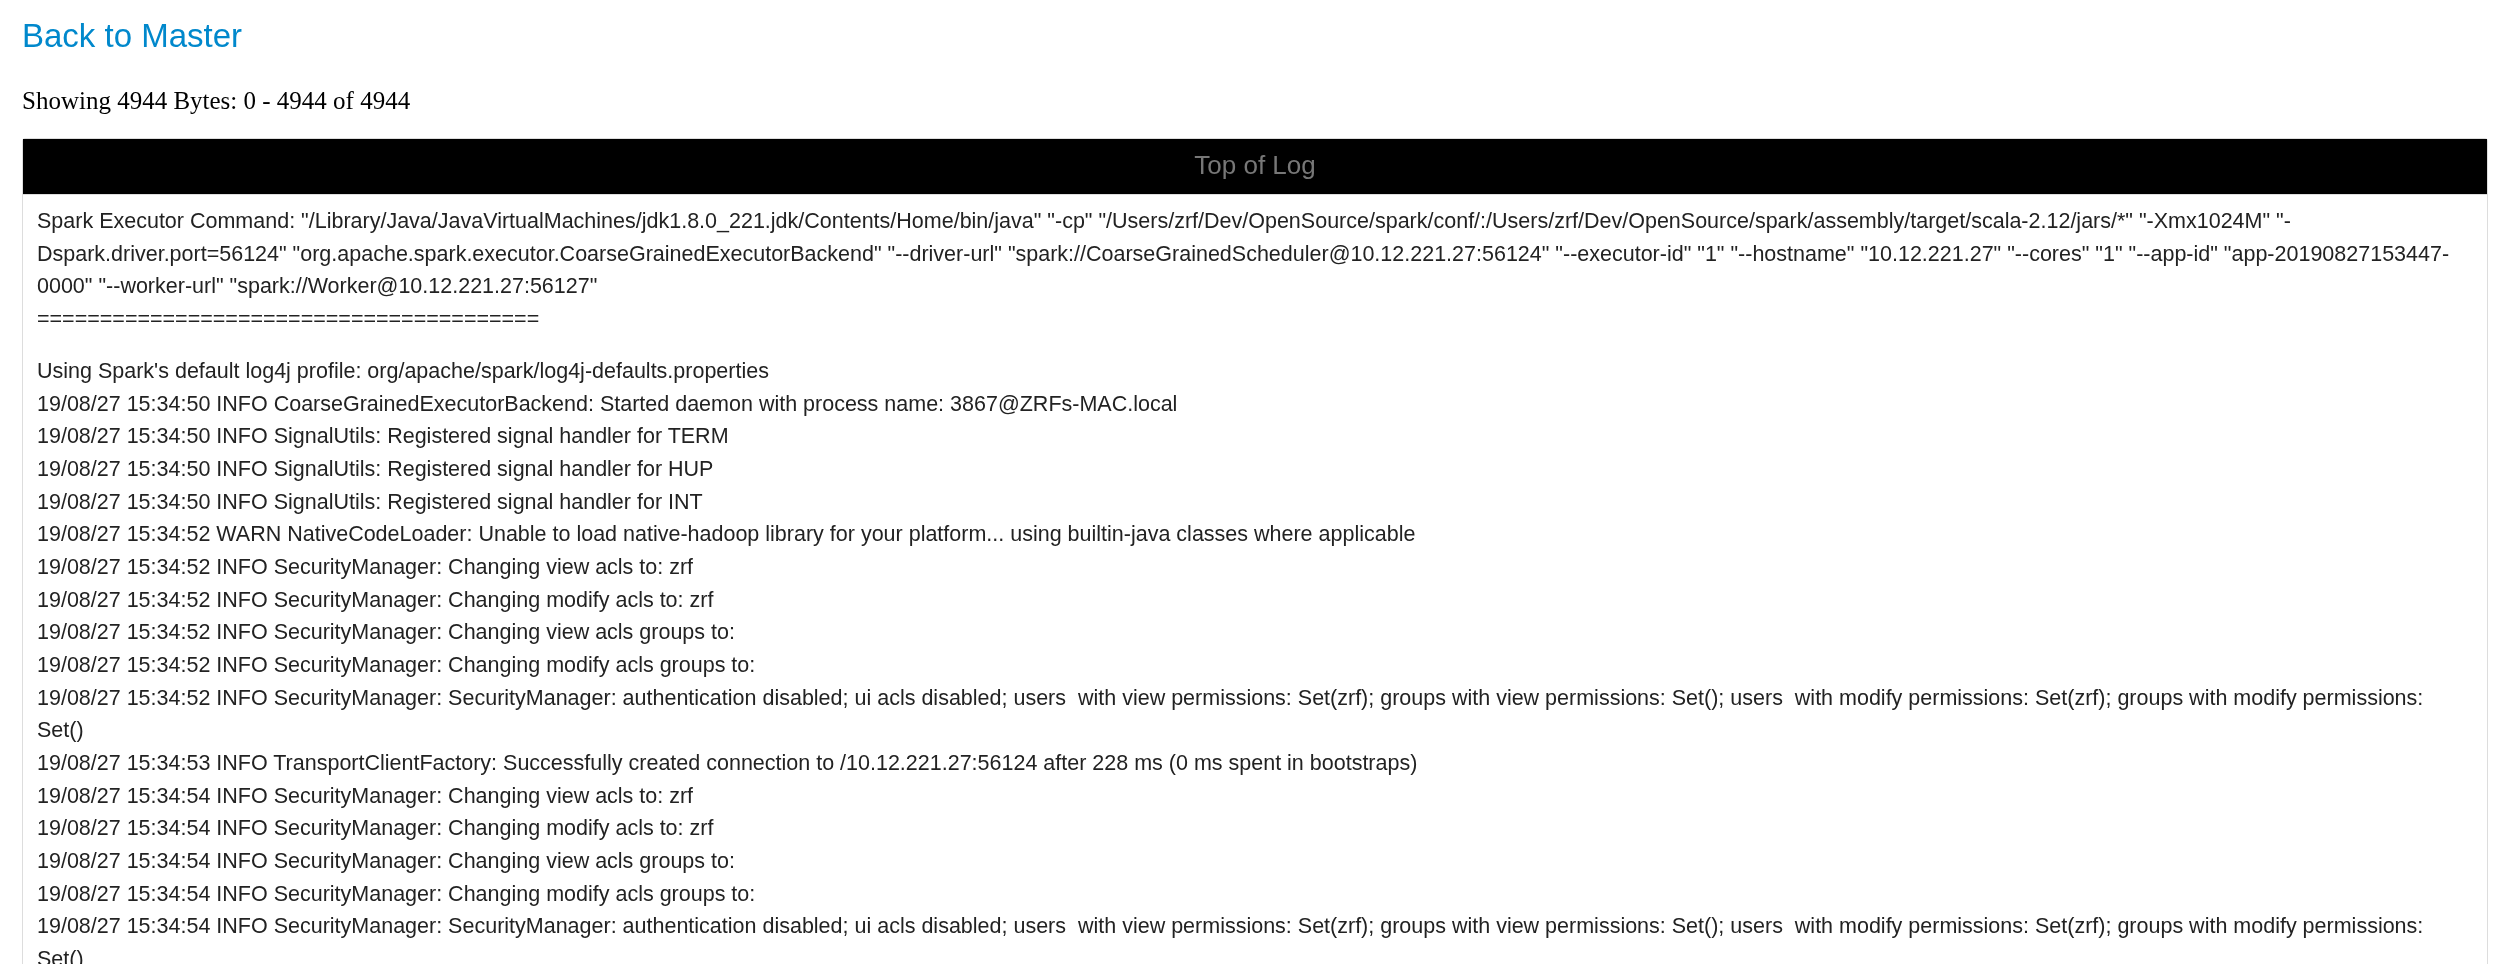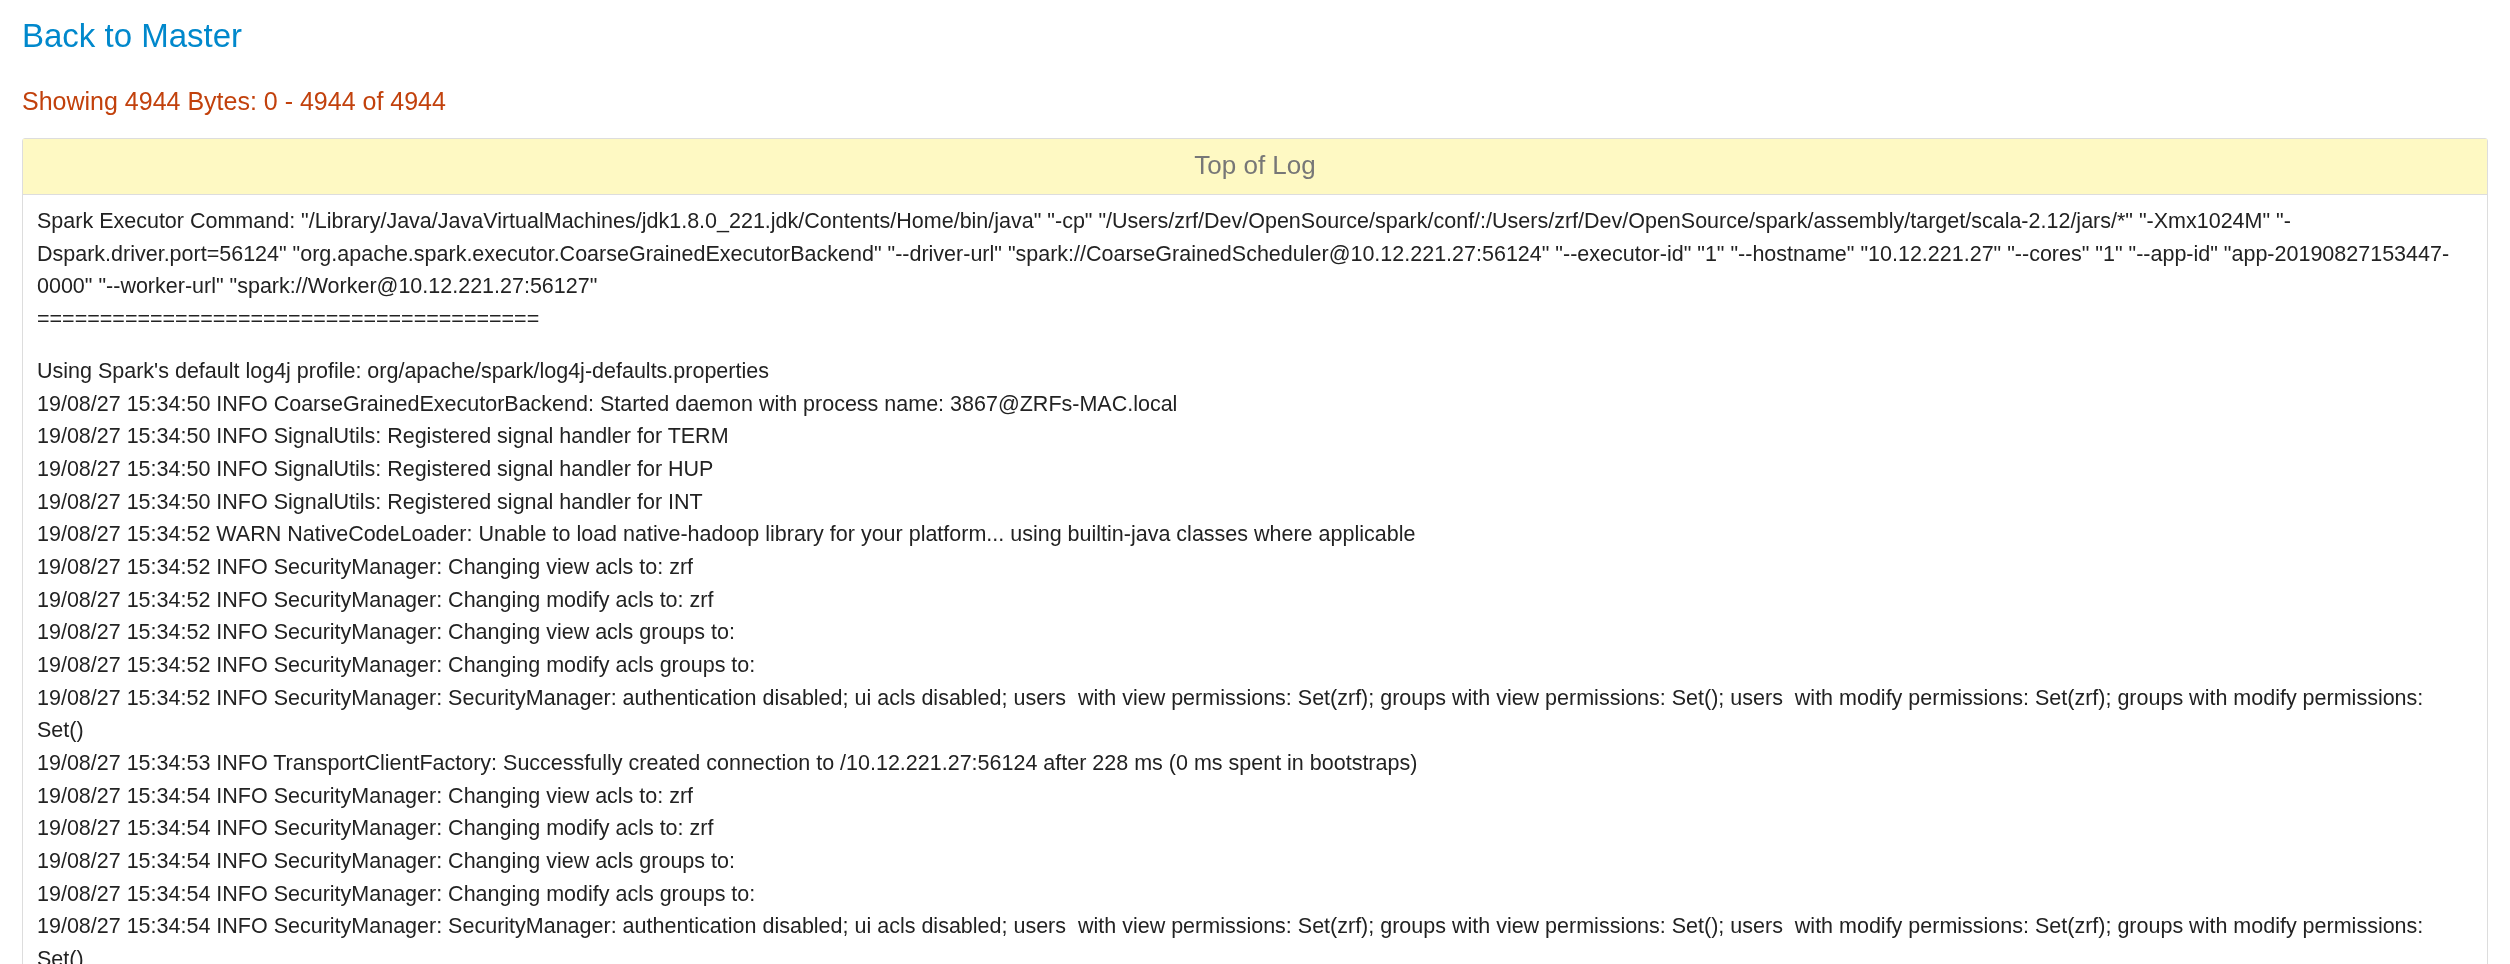--- a/index.html
+++ b/index.html
@@ -22,33 +22,34 @@
     display: inline-block;
     color: #0088cc;
     font-size: 33px;
     line-height: 1.1;
     text-decoration: none;
     cursor: pointer;
     margin-bottom: 6px;
   }
   .showing-line {
     font-size: 25px;
-    color: #c2410c;
+    color: #000000;
     margin-top: 26px;
     margin-bottom: 22px;
     line-height: 1.2;
+    font-family: Liberation Serif, serif;
   }
   .log-panel {
     border: 1px solid #dddddd;
     border-radius: 3px;
     background: #ffffff;
     box-sizing: border-box;
   }
   .log-panel-header {
-    background: #fef9c3;
+    background: #000000;
     border-bottom: 1px solid #dddddd;
     text-align: center;
     color: #777777;
     font-size: 26px;
     padding: 12px 0 14px 0;
     line-height: 1.1;
   }
   .log-body {
     padding: 10px 14px 6px 14px;
     font-family: "Liberation Sans", sans-serif;

